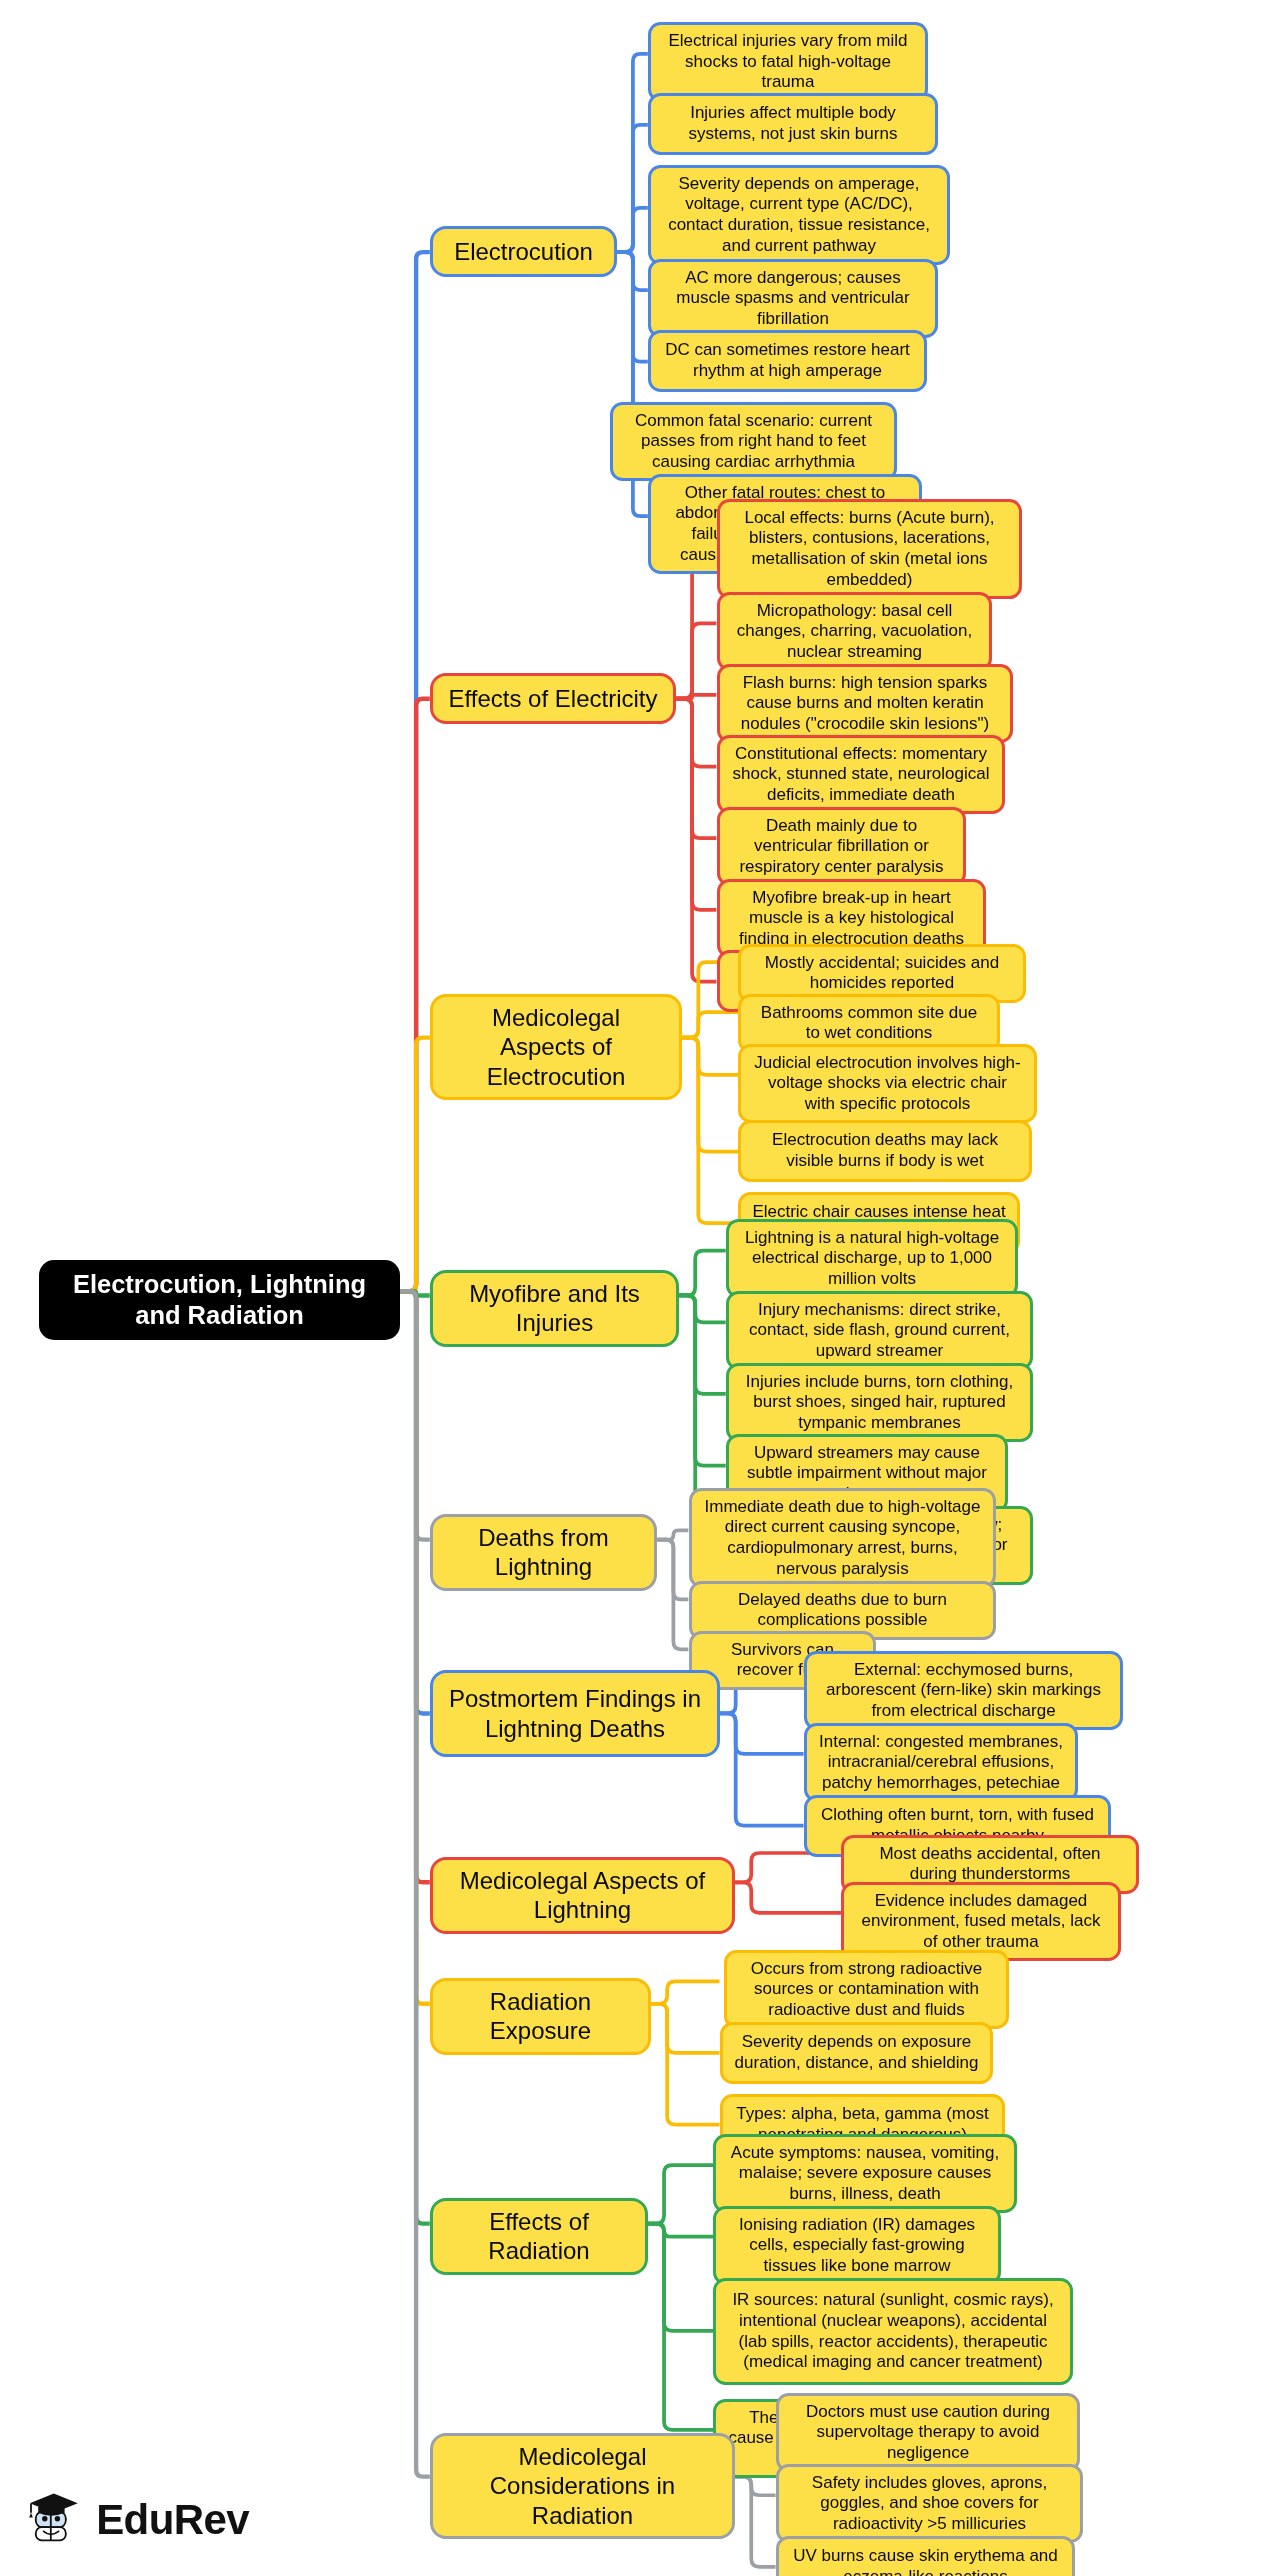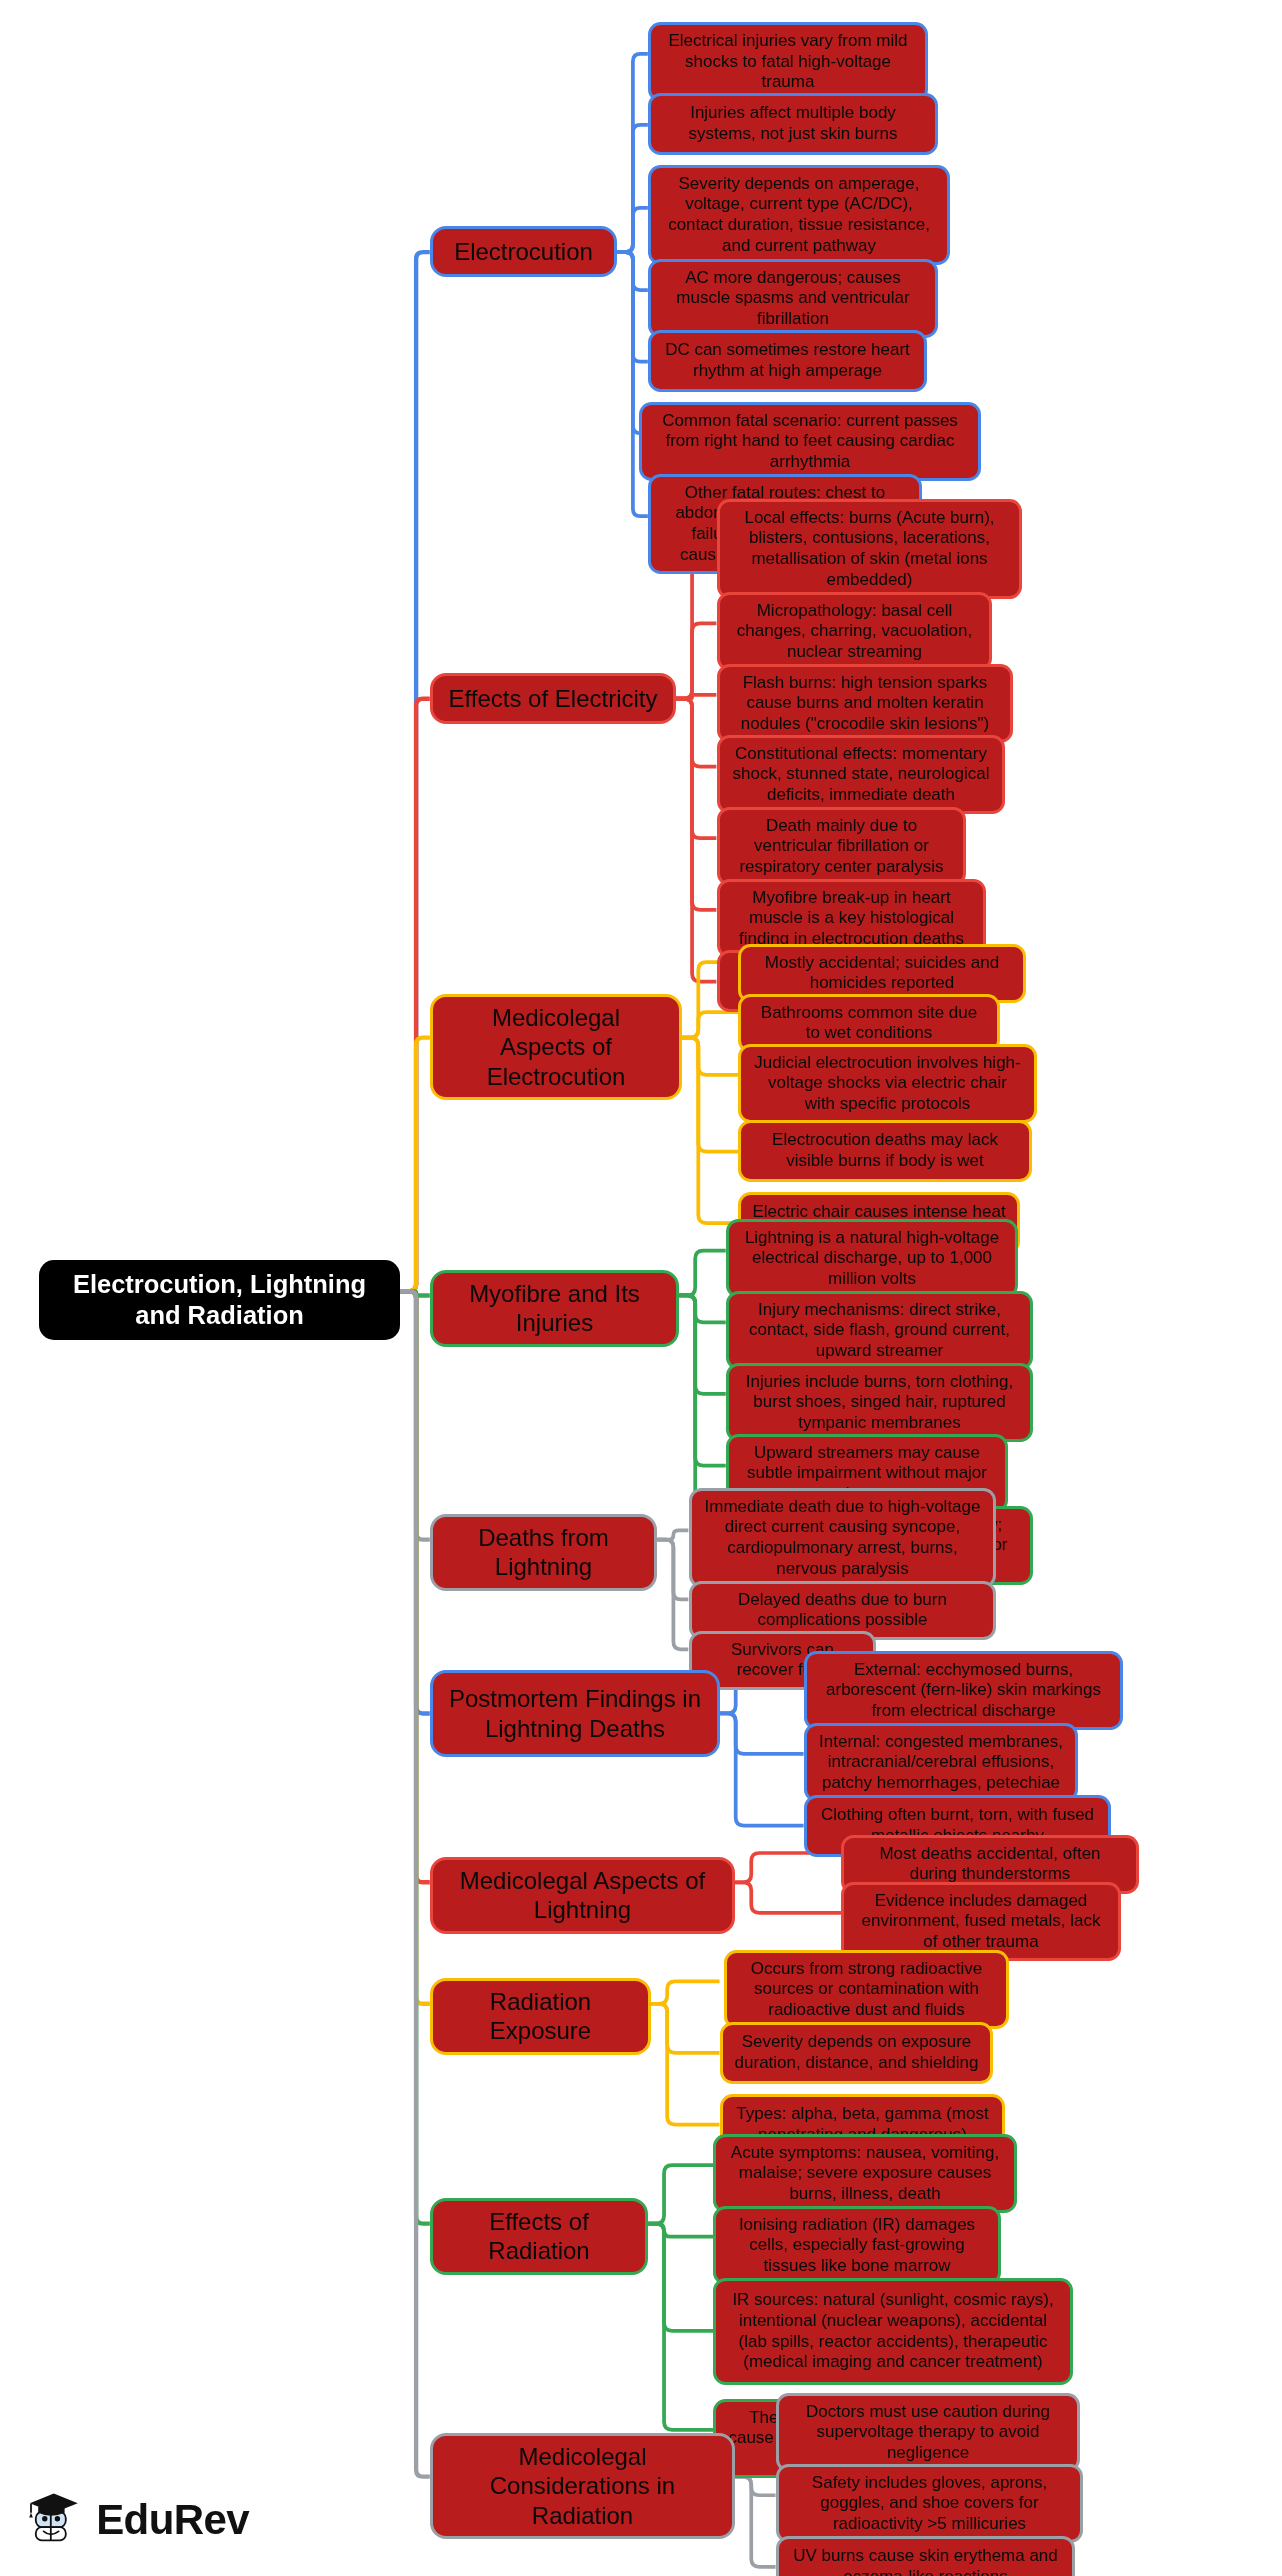--- a/index.html
+++ b/index.html
@@ -20,21 +20,21 @@
   svg#wires{
     position:absolute;
     left:0; top:0;
     width:1282px;
     height:2576px;
     pointer-events:none;
   }
   .node{
     position:absolute;
     box-sizing:border-box;
-    background:#b91c1c;
+    background:#fde047;
     border-radius:13.7px;
     display:flex;
     align-items:center;
     justify-content:center;
     text-align:center;
     line-height:1.22;
     color:#0a0a0a;
   }
   
   .root{
@@ -144,21 +144,21 @@
       <path d="M1180 3975 L1193 3975 Q1206 3975 1206 3988 L1206 3992 Q1206 4005 1219 4005 L1245 4005" stroke="#9aa0a6" stroke-width="6" fill="none" stroke-linejoin="round" stroke-linecap="butt"></path>
       <path d="M1180 3975 L1193 3975 Q1206 3975 1206 3988 L1206 4107 Q1206 4120 1219 4120 L1245 4120" stroke="#9aa0a6" stroke-width="6" fill="none" stroke-linejoin="round" stroke-linecap="butt"></path>
     </svg>
 <div class="node root" style="left: 39px; top: 1260px; width: 361px; min-height: 62px;">Electrocution, Lightning and Radiation</div>
     <div class="node branch c-blue" style="left: 430px; top: 226px; width: 187px; min-height: 51px;">Electrocution</div>
     <div class="node leaf c-blue" style="left: 648px; top: 22.4px; width: 280px; min-height: 62px;">Electrical injuries vary from mild shocks to fatal high-voltage trauma</div>
     <div class="node leaf c-blue" style="left: 648px; top: 93px; width: 290px; min-height: 62px;">Injuries affect multiple body systems, not just skin burns</div>
     <div class="node leaf c-blue" style="left: 648px; top: 165px; width: 302px; min-height: 85px;">Severity depends on amperage, voltage, current type (AC/DC), contact duration, tissue resistance, and current pathway</div>
     <div class="node leaf c-blue" style="left: 648px; top: 259px; width: 290px; min-height: 62px;">AC more dangerous; causes muscle spasms and ventricular fibrillation</div>
     <div class="node leaf c-blue" style="left: 648px; top: 330px; width: 279px; min-height: 62px;">DC can sometimes restore heart rhythm at high amperage</div>
-    <div class="node leaf c-blue" style="left: 639px; top: 402px; width: 342px; min-height: 62px;">Common fatal scenario: current passes from right hand to feet causing cardiac arrhythmia</div>
+    <div class="node leaf c-blue" style="left: 610px; top: 402px; width: 287px; min-height: 62px;">Common fatal scenario: current passes from right hand to feet causing cardiac arrhythmia</div>
     <div class="node leaf c-blue" style="left: 648px; top: 474px; width: 274px; min-height: 85px;">Other fatal routes: chest to abdomen causing respiratory failure, or head and neck causing brainstem paralysis</div>
     <div class="node branch c-red" style="left: 430px; top: 673px; width: 246px; min-height: 51px;">Effects of Electricity</div>
     <div class="node leaf c-red" style="left: 717px; top: 499px; width: 305px; min-height: 85px;">Local effects: burns (Acute burn), blisters, contusions, lacerations, metallisation of skin (metal ions embedded)</div>
     <div class="node leaf c-red" style="left: 717px; top: 592px; width: 275px; min-height: 62px;">Micropathology: basal cell changes, charring, vacuolation, nuclear streaming</div>
     <div class="node leaf c-red" style="left: 717px; top: 664px; width: 296px; min-height: 62px;">Flash burns: high tension sparks cause burns and molten keratin nodules ("crocodile skin lesions")</div>
     <div class="node leaf c-red" style="left: 717px; top: 735px; width: 288px; min-height: 62px;">Constitutional effects: momentary shock, stunned state, neurological deficits, immediate death</div>
     <div class="node leaf c-red" style="left: 717px; top: 807px; width: 249px; min-height: 62px;">Death mainly due to ventricular fibrillation or respiratory center paralysis</div>
     <div class="node leaf c-red" style="left: 717px; top: 879px; width: 269px; min-height: 62px;">Myofibre break-up in heart muscle is a key histological finding in electrocution deaths</div>
     <div class="node leaf c-red" style="left: 717px; top: 950px; width: 273px; min-height: 62px;">Non-electrical trauma like falls may contribute to death</div>
     <div class="node branch c-amber" style="left: 430px; top: 994px; width: 252px; min-height: 87px;">Medicolegal Aspects of Electrocution</div>

